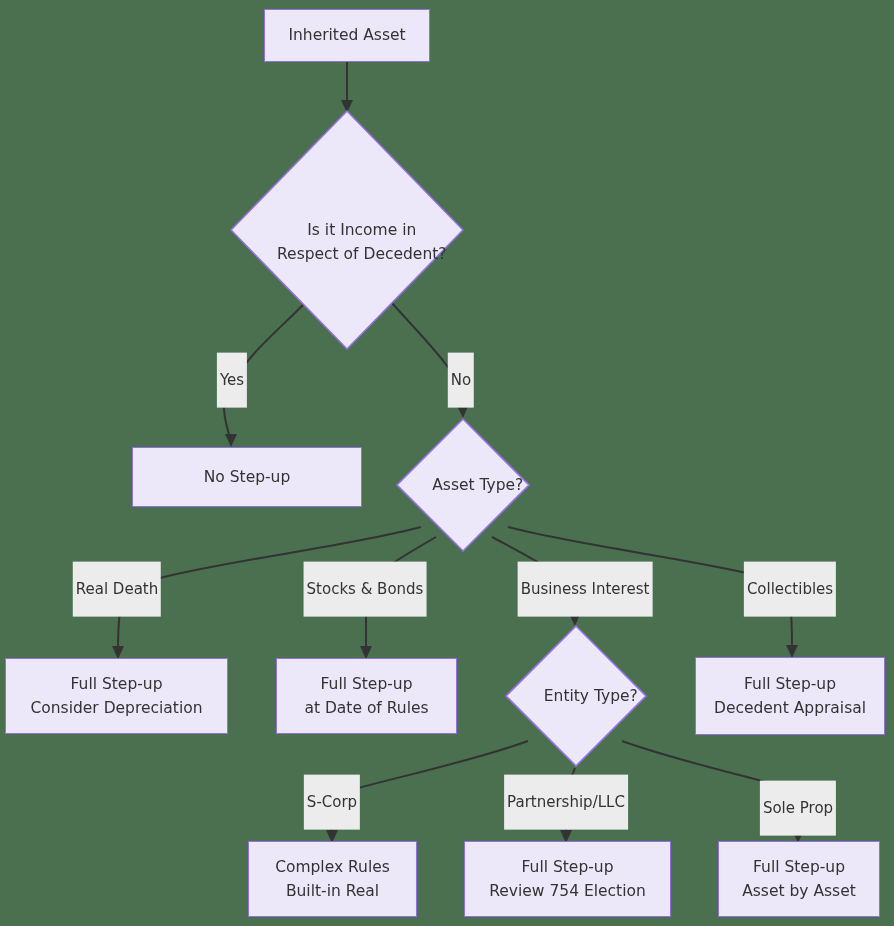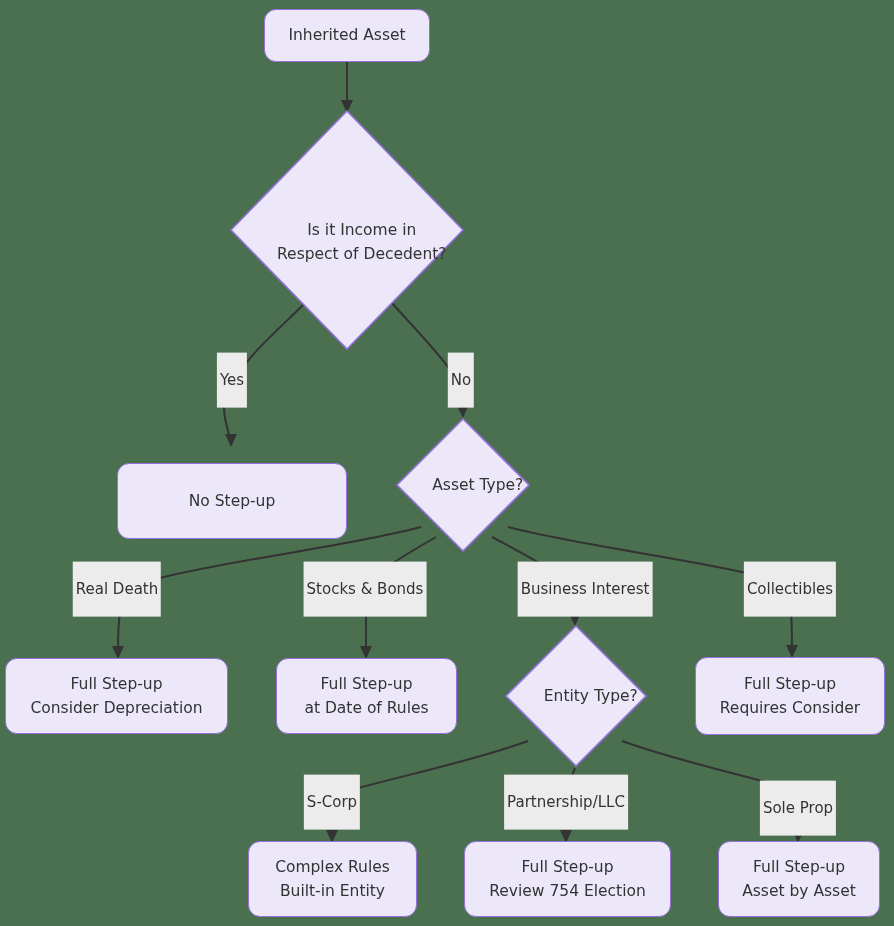--- a/index.html
+++ b/index.html
@@ -36,21 +36,21 @@
   .arrow-head {
     fill: #333333;
     stroke: none;
   }
   
   .node-box {
     position: absolute;
     box-sizing: border-box;
     background: #ece8fa;
     border: 1.6px solid #9370db;
-    border-radius: 12px;
+    border-radius: 0;
     display: flex;
     flex-direction: column;
     align-items: center;
     justify-content: center;
     color: #333333;
     font-size: 15.5px;
     line-height: 1.55;
     text-align: center;
     white-space: pre;
   }
@@ -169,21 +169,21 @@
   <div class="node-diamond" style="left:230px; top:110px; width:234px; height:240px;">
     <svg class="diamond-shape" viewBox="0 0 234 240" preserveAspectRatio="none">
       <polygon points="117,1 233,120 117,239 1,120"></polygon>
     </svg>
     <div class="diamond-label" style="margin-top:24px;">
       <span class="line">Is it Income in</span>
       <span class="line">Respect of Decedent?</span>
     </div>
   </div>
 
-  <div class="node-box" style="left:117px; top:447px; width:230px; height:76px;margin-top:16px;">
+  <div class="node-box" style="left:132px; top:447px; width:230px; height:60px;">
     <span class="line">No Step-up</span>
   </div>
 
   <div class="node-diamond" style="left:396px; top:418px; width:134px; height:134px;">
     <svg class="diamond-shape" viewBox="0 0 134 134" preserveAspectRatio="none">
       <polygon points="67,1 133,67 67,133 1,67"></polygon>
     </svg>
     <div class="diamond-label">
       <span class="line">Asset Type?</span>
     </div>
@@ -203,26 +203,26 @@
     <svg class="diamond-shape" viewBox="0 0 142 142" preserveAspectRatio="none">
       <polygon points="71,1 141,71 71,141 1,71"></polygon>
     </svg>
     <div class="diamond-label">
       <span class="line">Entity Type?</span>
     </div>
   </div>
 
   <div class="node-box" style="left:695px; top:657px; width:190px; height:78px;">
     <span class="line">Full Step-up</span>
-    <span class="line">Requires Consider</span>
+    <span class="line">Decedent Appraisal</span>
   </div>
 
   <div class="node-box" style="left:248px; top:841px; width:169px; height:76px;">
     <span class="line">Complex Rules</span>
-    <span class="line">Built-in Entity</span>
+    <span class="line">Built-in Real</span>
   </div>
 
   <div class="node-box" style="left:464px; top:841px; width:207px; height:76px;">
     <span class="line">Full Step-up</span>
     <span class="line">Review 754 Election</span>
   </div>
 
   <div class="node-box" style="left:718px; top:841px; width:162px; height:76px;">
     <span class="line">Full Step-up</span>
     <span class="line">Asset by Asset</span>

